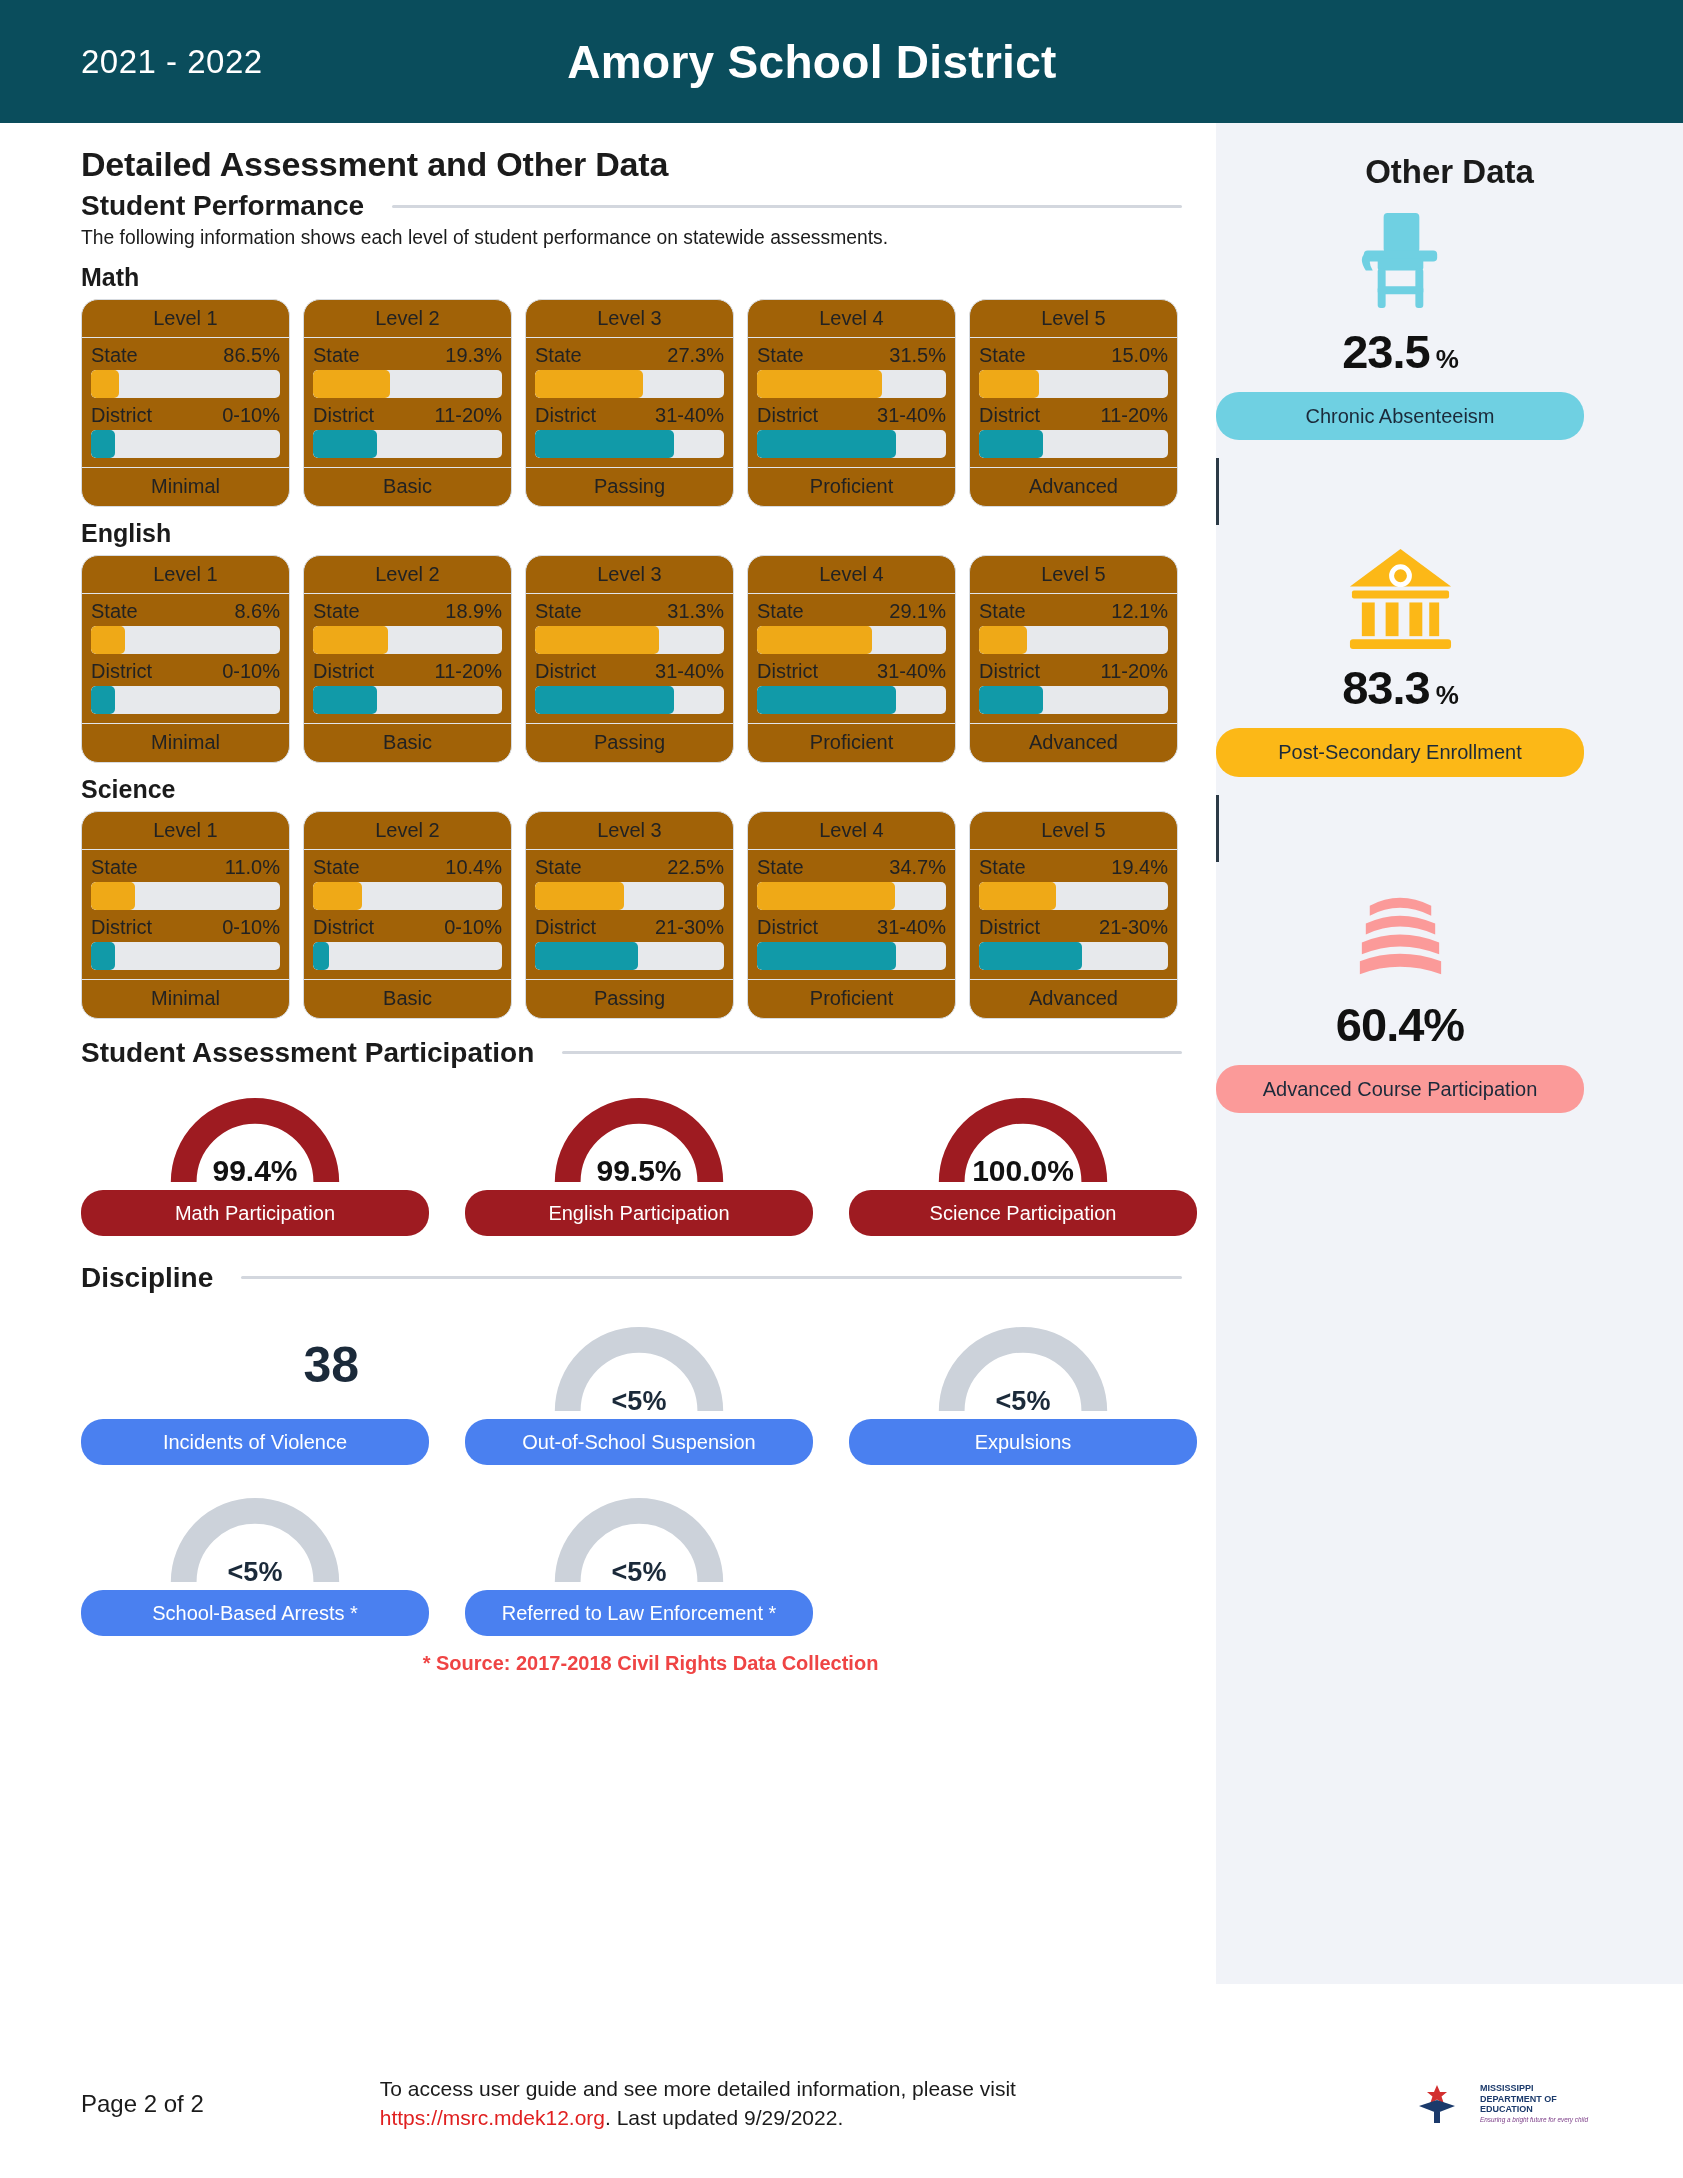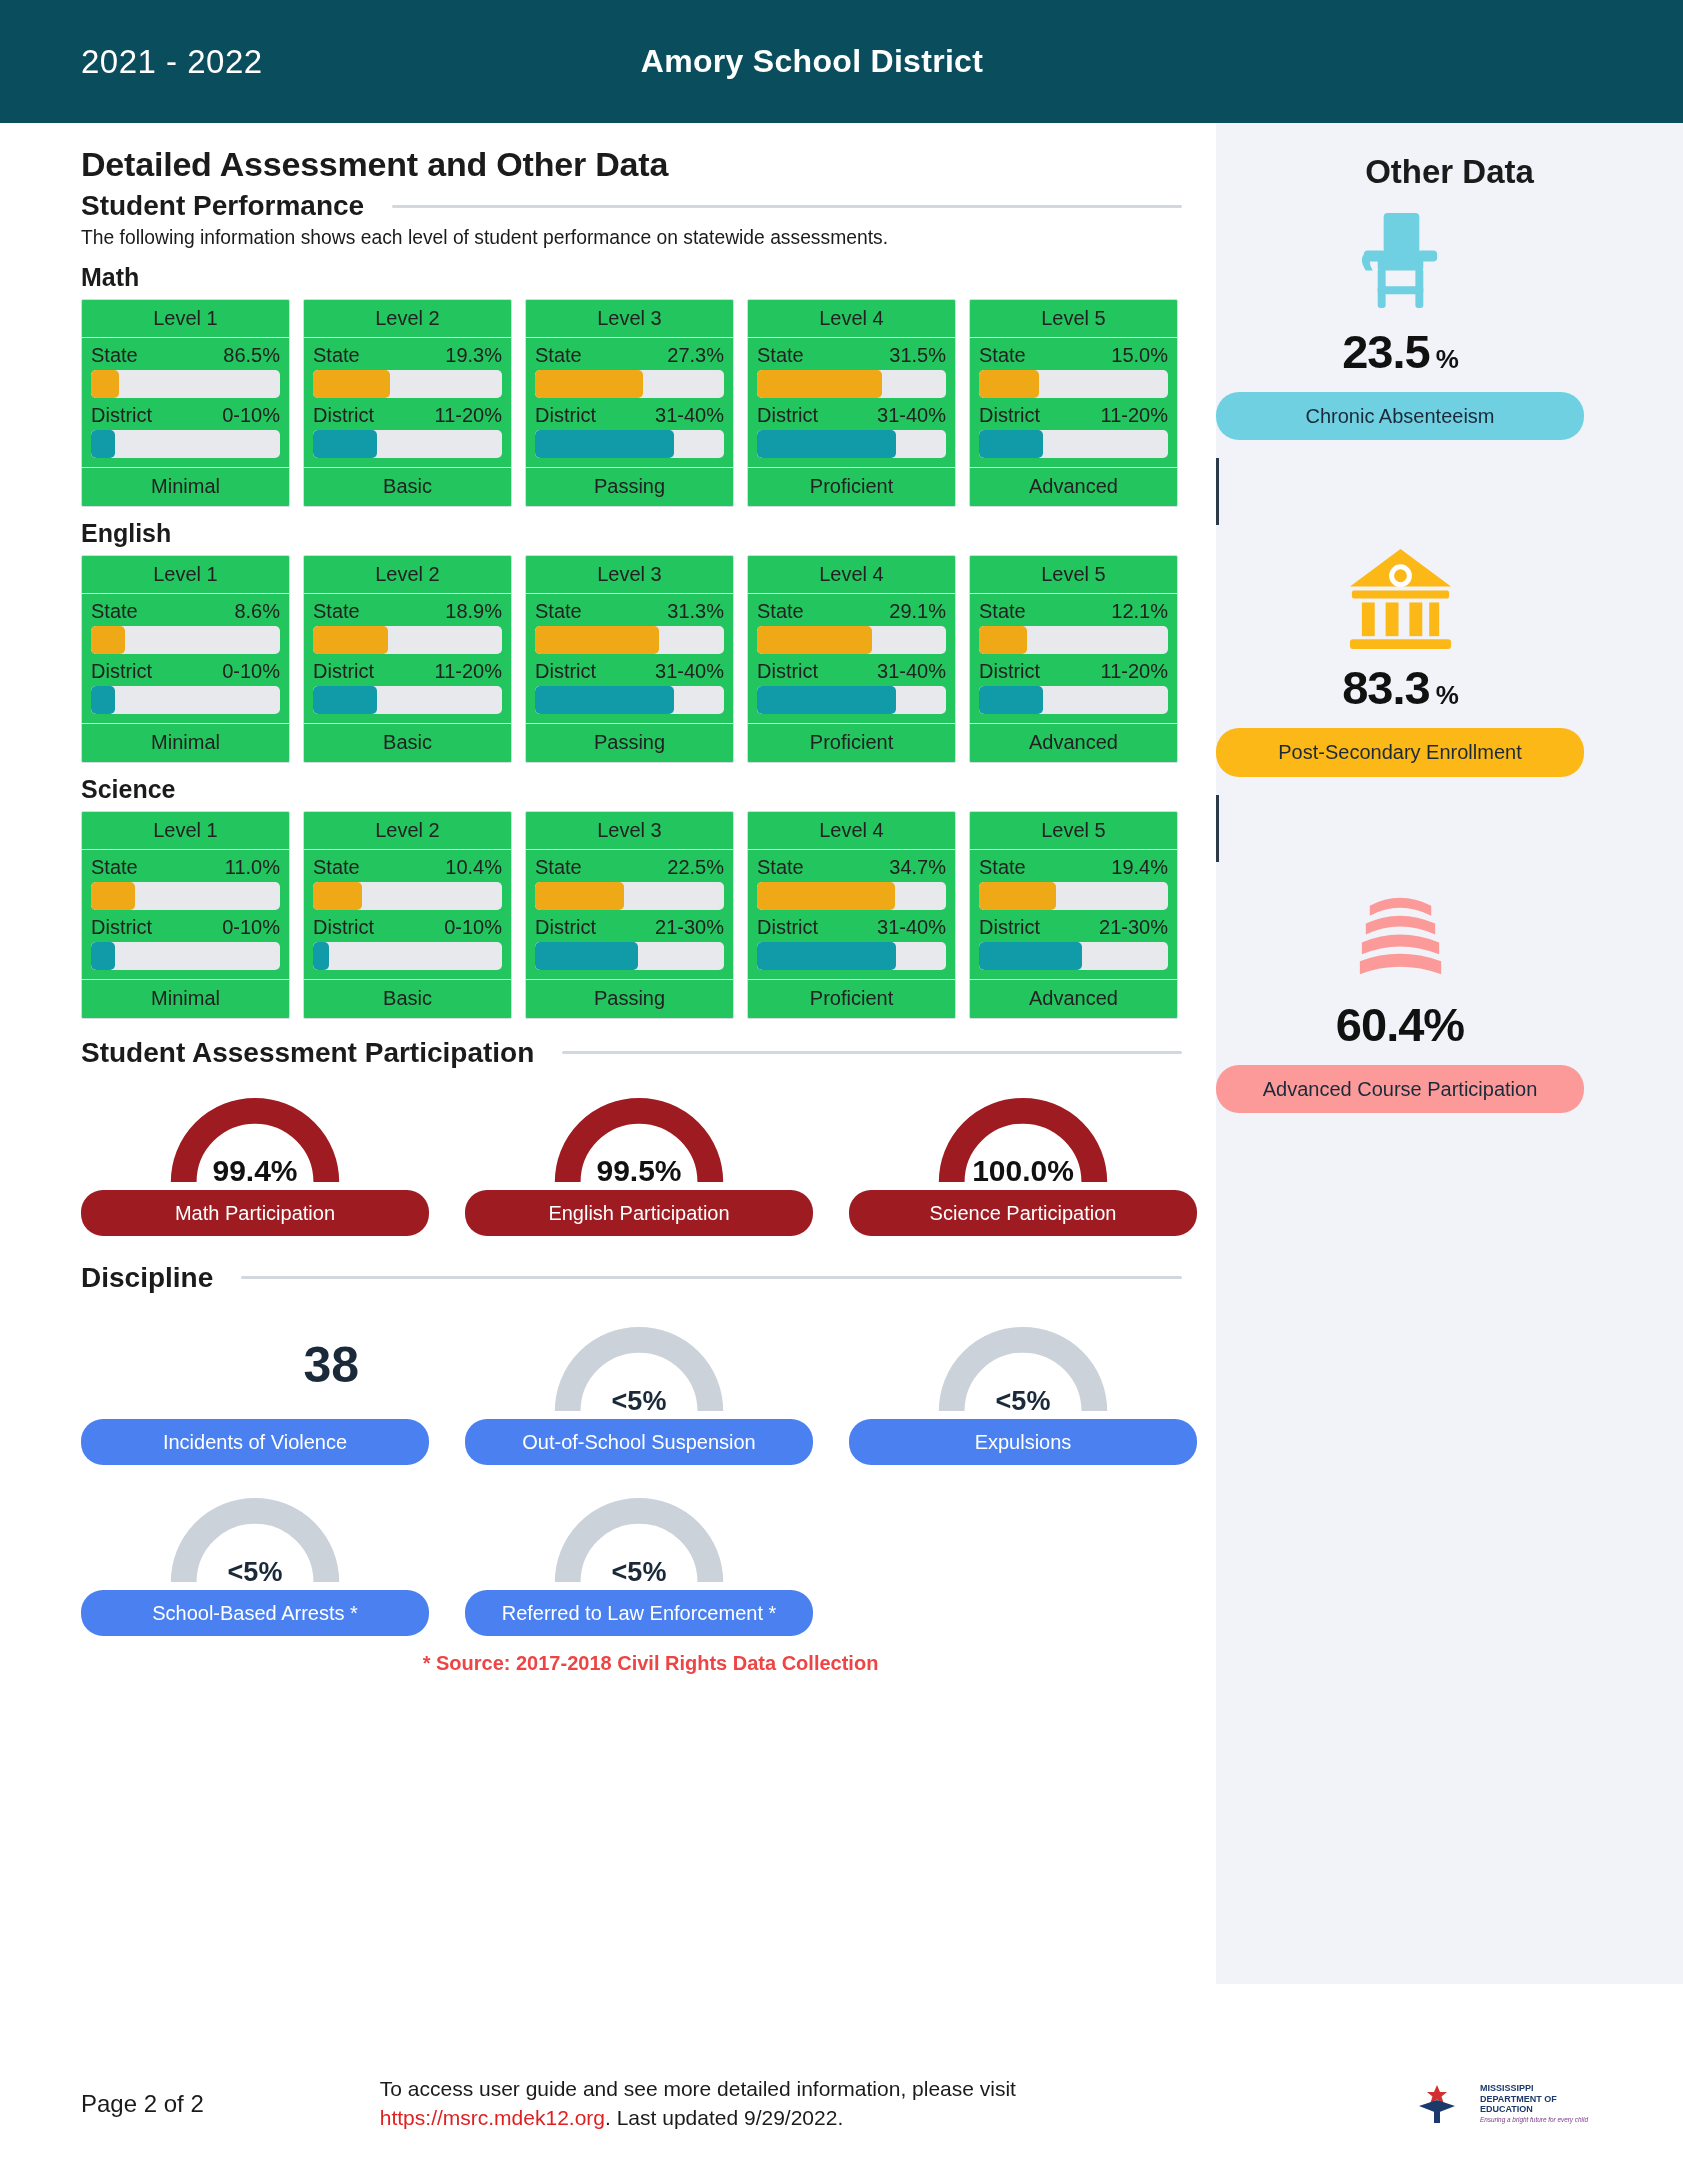--- a/index.html
+++ b/index.html
@@ -16,21 +16,21 @@
   .header{
     height:123px;background:#0a4d5c;
     display:flex;align-items:center;position:relative;
   }
   .header-year{
     position:absolute;left:81px;top:50%;transform:translateY(-50%);
     color:#ffffff;font-size:33px;font-weight:400;letter-spacing:0.5px;
   }
   .header-title{
     width:100%;text-align:center;color:#ffffff;
-    font-size:32px;font-weight:bold;letter-spacing:0.3px;
+    font-size:46px;font-weight:bold;letter-spacing:0.3px;
     padding-right:59px;box-sizing:border-box;
   }
 
   
   .body-area{position:relative;display:flex;}
   .left-col{width:1216px;padding:22px 0 0 81px;box-sizing:border-box;}
   .right-col{
     width:467px;background:#f1f3f8;min-height:1861px;
     padding:26px 0 0 0;box-sizing:border-box;
   }
@@ -39,22 +39,22 @@
   .h-main{font-size:34px;font-weight:bold;margin:0 0 6px 0;letter-spacing:-0.2px;}
   .h-sec{display:flex;align-items:center;gap:28px;margin:6px 0 4px 0;}
   .h-sec-txt{font-size:28px;font-weight:bold;white-space:nowrap;}
   .h-sec-rule{flex:1;height:3px;background:#d3d7de;border-radius:2px;margin-right:34px;}
   .intro{font-size:19.3px;line-height:1.28;margin:2px 0 10px 0;max-width:1010px;}
   .subj{font-size:25px;font-weight:bold;margin:12px 0 7px 0;}
 
   
   .lvl-row{display:flex;gap:13px;margin-bottom:4px;}
   .lvl-card{
-    width:209px;border:1.6px solid #d7dbe0;border-radius:2px;
-    background:#22c55e;overflow:hidden;box-sizing:border-box;
+    width:209px;border:1.6px solid #d7dbe0;border-radius:17px;
+    background:#a16207;overflow:hidden;box-sizing:border-box;
   }
   .lvl-head{
     text-align:center;font-size:20px;padding:7px 0 7px;
     border-bottom:1.4px solid #e2e5ea;color:#222;
   }
   .lvl-body{padding:6px 9px 3px 9px;}
   .lvl-line{display:flex;justify-content:space-between;font-size:20px;color:#222;margin-bottom:3px;}
   .track{
     height:28px;background:#e7e9ec;border-radius:5px;
     overflow:hidden;margin-bottom:6px;

